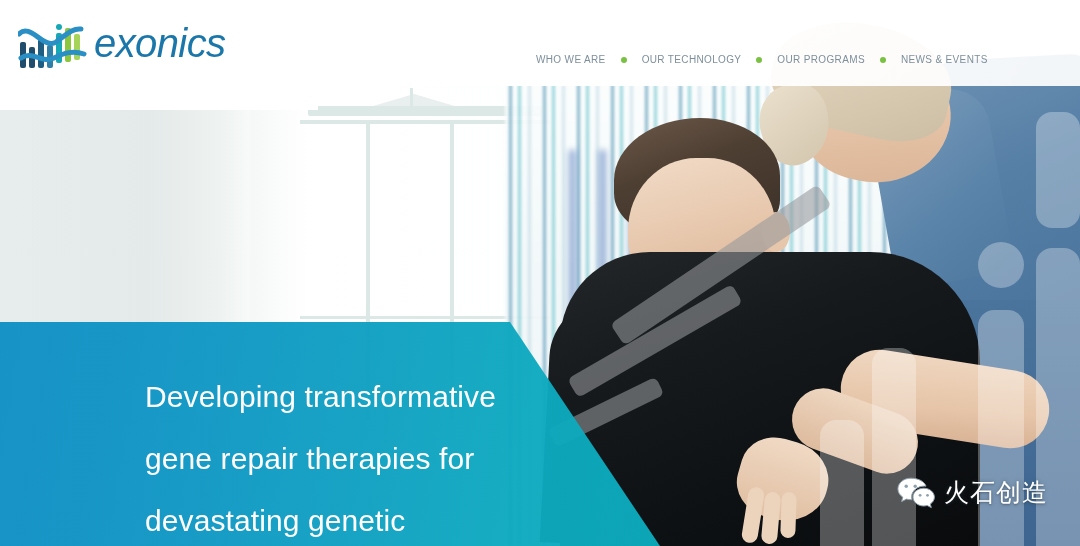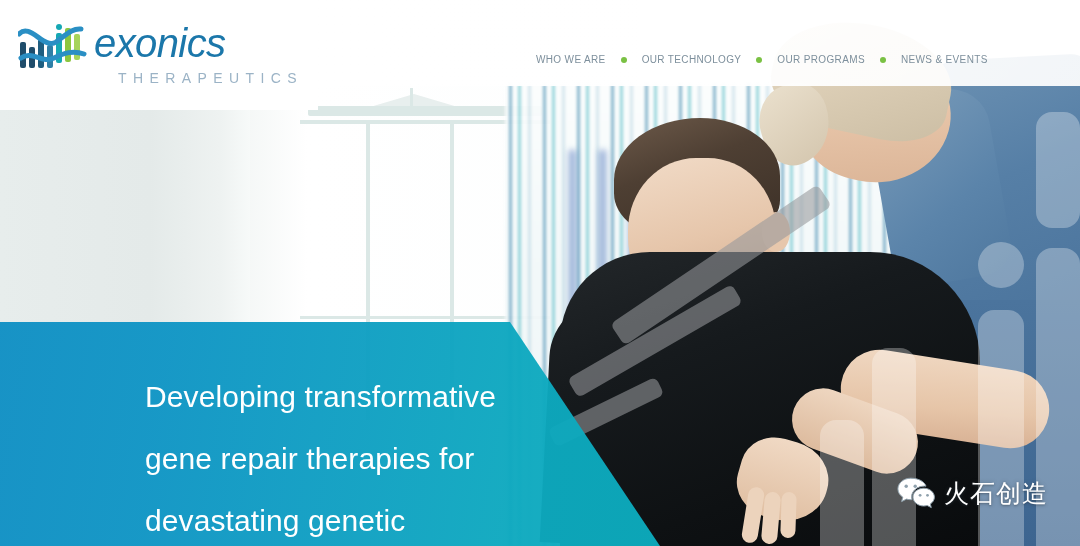--- a/index.html
+++ b/index.html
@@ -235,21 +235,21 @@
     text-decoration:none; padding:0 2px;
   }
   .nav-dot {
     width:6px; height:6px; border-radius:50%; background:#7ac143;
     margin:0 13px; flex:0 0 auto;
   }
 
   
   .wechat-wm {
     position:absolute; left:896px; top:476px;
-    display:flex; align-items:center; gap:8px;
+    display:flex; gap:8px;
   }
   .wechat-icon { width:40px; height:34px; position:relative; }
   .wechat-label {
     font-size:25px; color:#ffffff; font-weight:400;
     letter-spacing:1px;
     text-shadow:0 0 4px rgba(60,70,80,.45), 0 1px 2px rgba(40,50,60,.4);
   }
 </style>
 </head>
 <body>
@@ -328,21 +328,20 @@
           <rect x="29" y="25" width="6" height="23" rx="2" fill="#2f7fa6"></rect>
           <rect x="38" y="13" width="6" height="30" rx="2" fill="#16a8b4"></rect>
           <rect x="38" y="4" width="6" height="6" rx="3" fill="#16a8b4"></rect>
           <rect x="47" y="8" width="6" height="34" rx="2" fill="#8cc63f"></rect>
           <rect x="56" y="14" width="6" height="26" rx="2" fill="#a6d45a"></rect>
           <path d="M1 14 C12 2, 26 30, 38 22 C48 15, 54 8, 63 9" fill="none" stroke="#2a8fc4" stroke-width="5" stroke-linecap="round"></path>
           <path d="M3 38 C14 30, 24 44, 36 38 C46 33, 55 30, 66 34" fill="none" stroke="#2a8fc4" stroke-width="5" stroke-linecap="round"></path>
         </svg>
       </span>
       <span class="wordmark">exonics</span>
-      <span class="sub-wordmark">THERAPEUTICS</span>
     </a>
 
     <nav class="main-nav">
       <a class="nav-item" href="#">WHO WE ARE</a>
       <span class="nav-dot"></span>
       <a class="nav-item" href="#">OUR TECHNOLOGY</a>
       <span class="nav-dot"></span>
       <a class="nav-item" href="#">OUR PROGRAMS</a>
       <span class="nav-dot"></span>
       <a class="nav-item" href="#">NEWS &amp; EVENTS</a>

